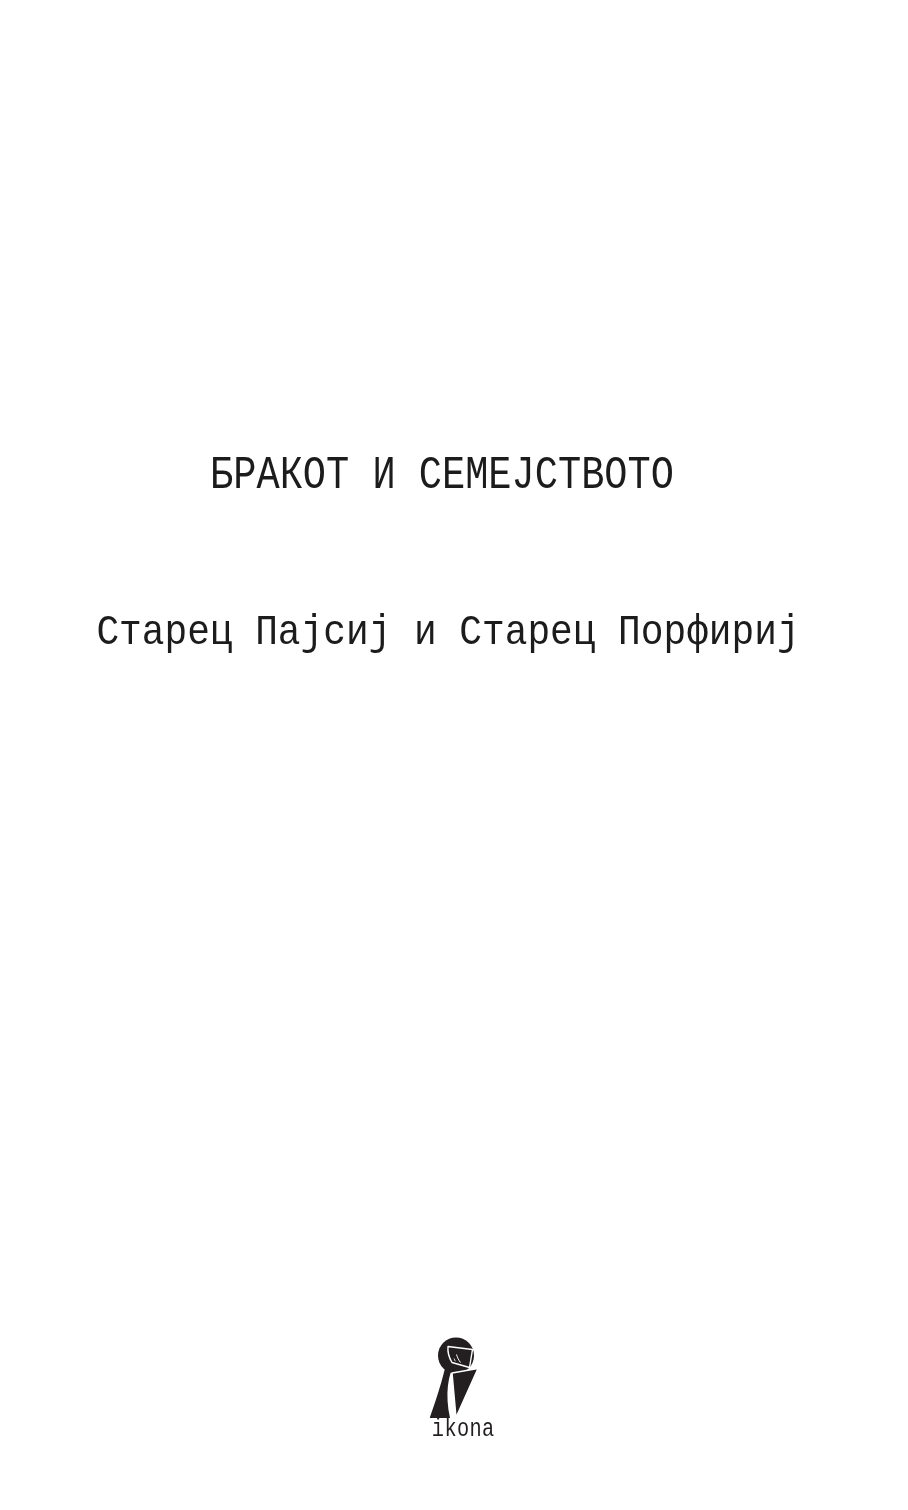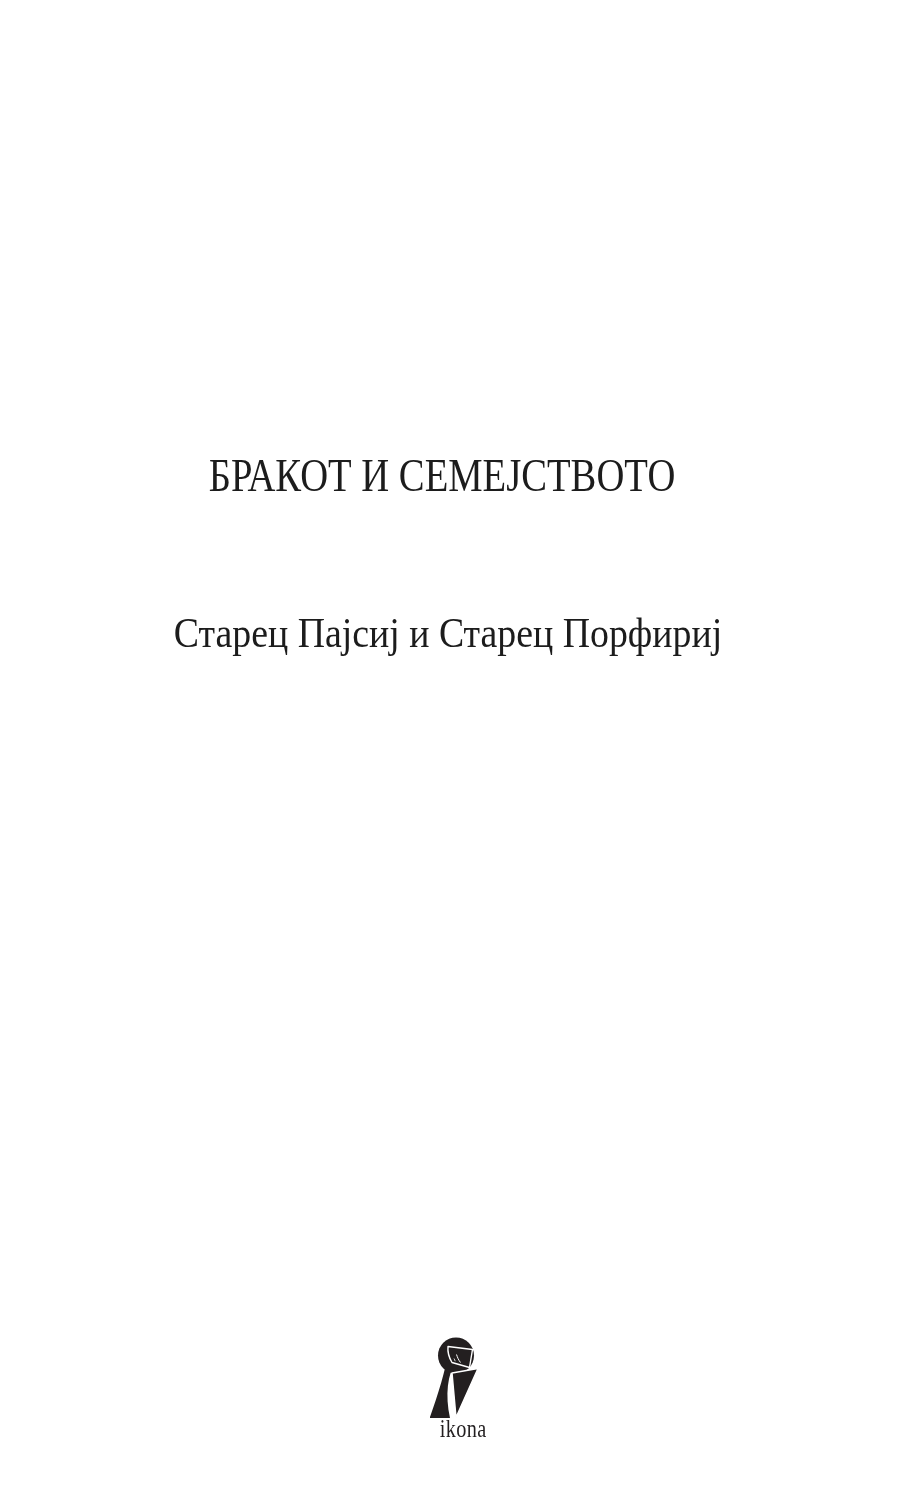--- a/index.html
+++ b/index.html
@@ -7,21 +7,21 @@
     padding: 0;
     background: #888;
   }
   .page {
     position: relative;
     width: 908px;
     height: 1510px;
     margin: 0 auto;
     background: #ffffff;
     overflow: hidden;
-    font-family: Liberation Serif, serif;
+    font-family: Liberation Mono, monospace;
   }
   .book-title {
     position: absolute;
     top: 453px;
     left: -12px;
     width: 100%;
     text-align: center;
     font-size: 46px;
     font-weight: 400;
     line-height: 1;

